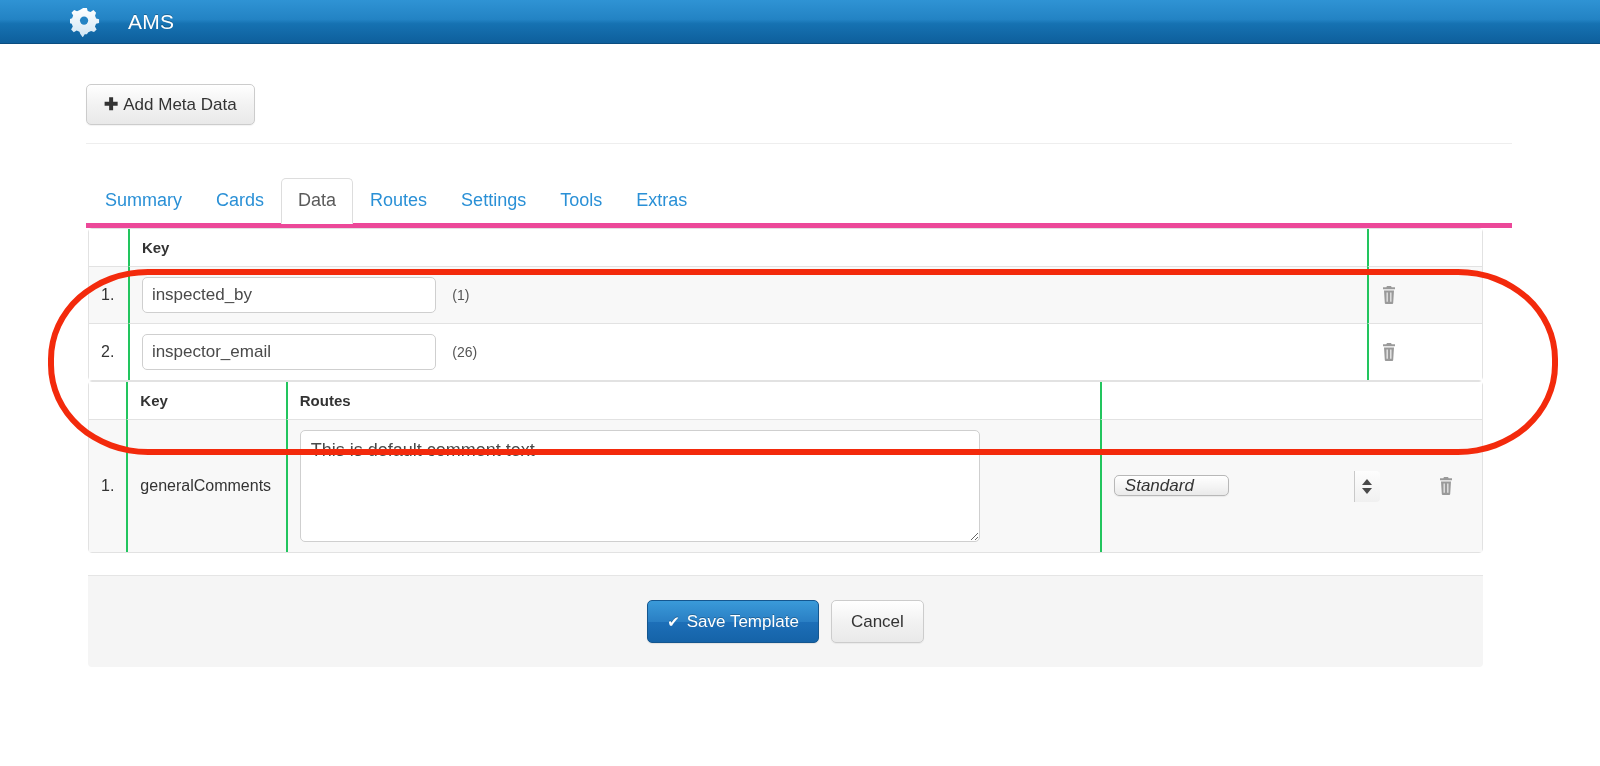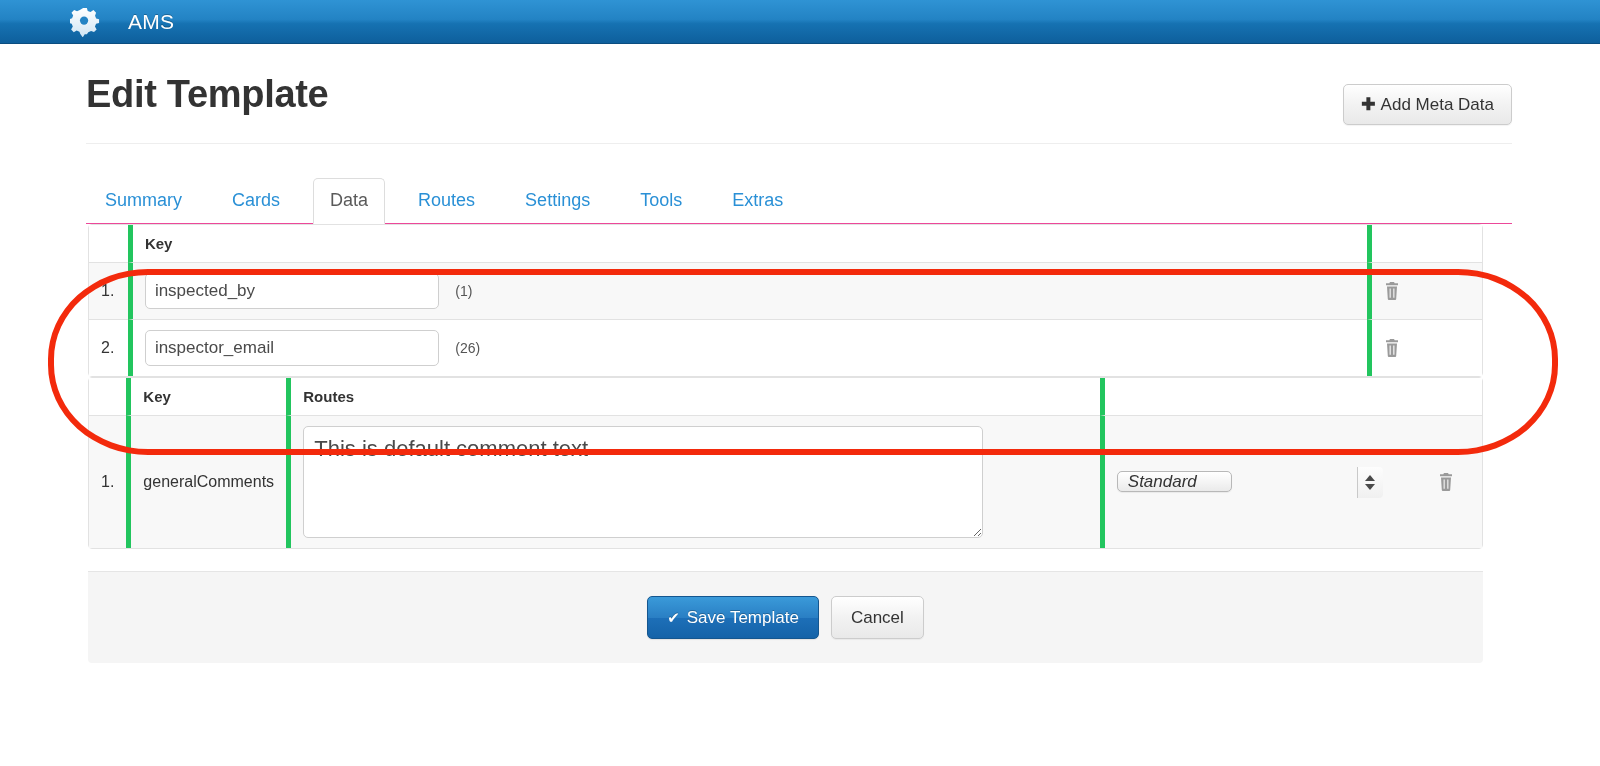--- a/index.html
+++ b/index.html
@@ -81,23 +81,22 @@
     border: 1px solid #cccccc;
     box-shadow: 0 1px 1px rgba(0,0,0,.05);
   }
   .btn-default .plus { font-weight: bold; margin-right: 5px; font-size: 17px; }
 
   
   .tabs {
     display: flex;
     align-items: flex-end;
     margin-top: 34px;
-    border-bottom: 1px solid #ec4899;
+    border-bottom: 5px solid #ec4899;
     padding-left: 2px;
-    gap: 16px;
   }
   .tab {
     font-size: 18px;
     color: #2a90d6;
     padding: 11px 16px;
     margin-bottom: -1px;
     border: 1px solid transparent;
     border-radius: 5px 5px 0 0;
     cursor: pointer;
     line-height: 1.2;
@@ -141,21 +140,21 @@
   table.grid td {
     padding: 10px 12px;
     border-bottom: 1px solid #e2e2e2;
     font-size: 16px;
     color: #333333;
     vertical-align: middle;
     background: #ffffff;
   }
   table.grid tr:last-child td { border-bottom: none; }
   table.grid tr.striped td { background: #f8f8f8; }
-  table.grid td.vline, table.grid th.vline { border-left: 5px solid #22c55e; }
+  table.grid td.vline, table.grid th.vline { border-left: 2px solid #22c55e; }
   td.idx, th.idx { width: 36px; color:#333; }
 
   .txt-input {
     font-family: "Liberation Sans", sans-serif;
     font-size: 17px;
     color: #4a4a4a;
     padding: 7px 9px;
     border: 1px solid #cfcfcf;
     border-radius: 5px;
     background: #ffffff;
@@ -176,21 +175,21 @@
   .meta-del-cell { width: 110px; text-align: left; }
 
   
   .dd-key-cell { width: 160px; font-size: 16px; }
   .dd-value-cell { width: 838px; }
   .dd-type-cell { width: 333px; }
   .dd-del-cell { width: 60px; }
 
   textarea.value-area {
     font-family: "Liberation Sans", sans-serif;
-    font-size: 22px;
+    font-size: 18px;
     color: #4a4a4a;
     width: 680px;
     height: 112px;
     padding: 9px 10px;
     border: 1px solid #cfcfcf;
     border-radius: 5px;
     resize: vertical;
     outline: none;
     display: block;
   }
@@ -290,21 +289,20 @@
       </svg>
     </span>
     <span class="brand-text">AMS</span>
   </div>
 </div>
 
 <div class="page">
   <div class="container">
 
     <div class="page-header">
-      <h1 class="page-title">Edit Template</h1>
       <div class="header-actions">
         <button class="btn btn-default">
           <span class="plus">✚</span><span>Add Meta Data</span>
         </button>
       </div>
     </div>
 
     <div class="tabs">
       <div class="tab">Summary</div>
       <div class="tab">Cards</div>

